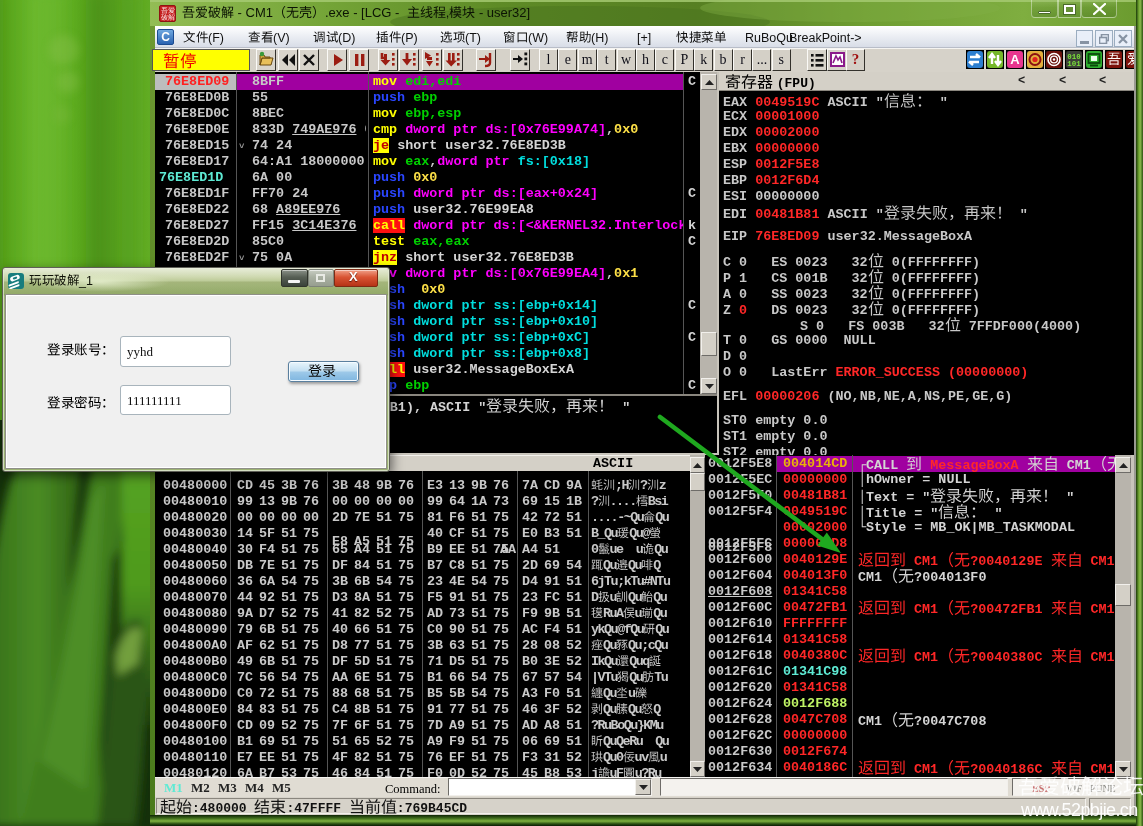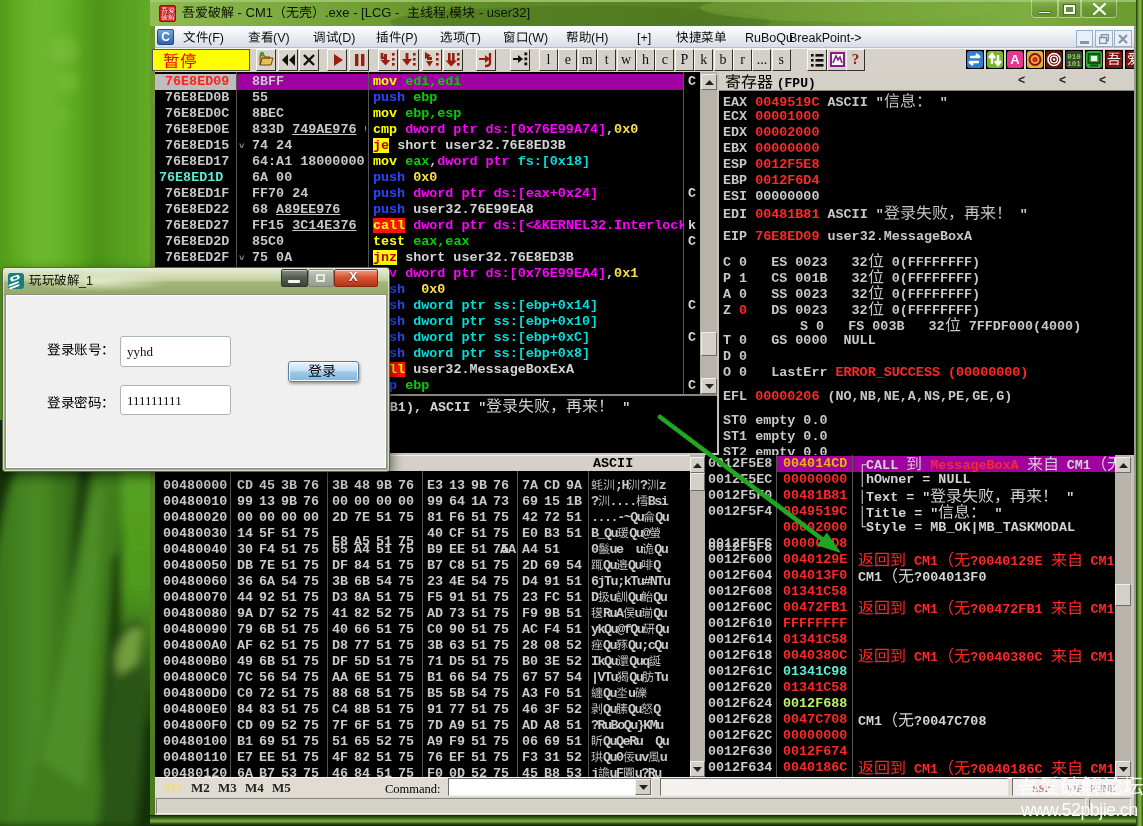--- a/index.html
+++ b/index.html
@@ -1098,21 +1098,21 @@
         </svg><svg class="cj gm">
           <use href="#u81EA"></use>
         </svg> CM1</span></div>
     <div class="a mono" style="left:708px;top:568px;white-space:pre;">0012F604</div>
     <div class="a mono" style="left:783px;top:568px;white-space:pre;color:#ff2727">004013F0</div>
     <div class="a mono" style="left:858px;top:568px;white-space:pre;width:257px;overflow:hidden;height:16px"><span class="wh">CM1<svg class="cj gm">
           <use href="#uFF08"></use>
         </svg><svg class="cj gm">
           <use href="#u65E0"></use>
         </svg>?004013F0</span></div>
-    <div class="a mono" style="left:708px;top:584px;white-space:pre;">0012F608</div>
+    <div class="a mono" style="left:708px;top:584px;white-space:pre;text-decoration:underline;">0012F608</div>
     <div class="a mono" style="left:783px;top:584px;white-space:pre;color:#ff2727">01341C58</div>
     <div class="a mono" style="left:708px;top:600px;white-space:pre;">0012F60C</div>
     <div class="a mono" style="left:783px;top:600px;white-space:pre;color:#ff2727">00472FB1</div>
     <div class="a mono" style="left:858px;top:600px;white-space:pre;width:257px;overflow:hidden;height:16px"><span class="rd"><svg class="cj gm">
           <use href="#u8FD4"></use>
         </svg><svg class="cj gm">
           <use href="#u56DE"></use>
         </svg><svg class="cj gm">
           <use href="#u5230"></use>
         </svg> CM1<svg class="cj gm">
@@ -1184,38 +1184,53 @@
     <svg class="a" style="left:1118.5px;top:462.5px" width="9" height="5">
       <path d="M4.5,0 L9,5 L0,5 Z" fill="#222"></path>
     </svg>
     <div class="a" style="left:1115px;top:761px;width:16px;height:16px;background:#d4d0c7;border:1px solid;border-color:#f2f0ec #6e6c68 #6e6c68 #f2f0ec"></div>
     <svg class="a" style="left:1118.5px;top:766.5px" width="9" height="5">
       <path d="M0,0 L9,0 L4.5,5 Z" fill="#222"></path>
     </svg>
     <div class="a" style="left:1115px;top:584px;width:16px;height:22px;background:#d4d0c7;border:1px solid;border-color:#f2f0ec #6e6c68 #6e6c68 #f2f0ec"></div>
     <div class="a" style="left:1131px;top:455px;width:5px;height:330px;background:#c8c4bb"></div>
     <div class="a" style="left:155px;top:777px;width:981px;height:20px;background:#e0dcd3;border-top:1px solid #f5f4f1"></div>
-    <div class="a" style="left:164px;top:780px;font-family:Liberation Serif,serif;font-weight:normal;font-size:13px;color:#fde047">M1</div>
+    <div class="a" style="left:164px;top:780px;font-family:Liberation Serif,serif;font-weight:bold;font-size:13px;color:#5eead4">M1</div>
     <div class="a" style="left:191px;top:780px;font-family:Liberation Serif,serif;font-weight:bold;font-size:13px;color:#222">M2</div>
     <div class="a" style="left:218px;top:780px;font-family:Liberation Serif,serif;font-weight:bold;font-size:13px;color:#222">M3</div>
     <div class="a" style="left:245px;top:780px;font-family:Liberation Serif,serif;font-weight:bold;font-size:13px;color:#222">M4</div>
     <div class="a" style="left:272px;top:780px;font-family:Liberation Serif,serif;font-weight:bold;font-size:13px;color:#222">M5</div>
     <div class="a" style="left:385px;top:782px;font-family:Liberation Serif,serif;font-size:12.5px;color:#000">Command:</div>
     <div class="a" style="left:448px;top:778px;width:204px;height:18px;background:#fff;border:1px solid;border-color:#6e6c68 #f2f0ec #f2f0ec #6e6c68"></div>
     <div class="a" style="left:635px;top:779px;width:16px;height:16px;background:#d4d0c7;border:1px solid;border-color:#f2f0ec #6e6c68 #6e6c68 #f2f0ec"></div>
     <svg class="a" style="left:639px;top:785px" width="9" height="5">
       <path d="M0,0 L9,0 L4.5,5 Z" fill="#222"></path>
     </svg>
     <div class="a" style="left:660px;top:778px;width:348px;height:18px;background:#f4f2ee;border:1px solid;border-color:#6e6c68 #f2f0ec #f2f0ec #6e6c68"></div>
     <div class="a" style="left:1012px;top:778px;width:119px;height:18px;background:#f4f2ee;border:1px solid;border-color:#6e6c68 #f2f0ec #f2f0ec #6e6c68"></div>
     <div class="a" style="left:1032px;top:783px;font-family:Liberation Serif,serif;font-size:10px;color:#c87070;font-weight:bold">ESP</div>
     <div class="a" style="left:1066px;top:783px;font-family:Liberation Serif,serif;font-size:10px;color:#8a8a86">VIF&nbsp;&nbsp;&nbsp;PUNE</div>
     <div class="a" style="left:155px;top:797px;width:981px;height:18px;background:#d6d2c9"></div>
     <div class="a" style="left:156px;top:798px;width:930px;height:16px;background:#d6d2c9;border:1px solid;border-color:#8a867e #f2f0ec #f2f0ec #8a867e"></div>
     <div class="a" style="left:1089px;top:798px;width:42px;height:16px;background:#d6d2c9;border:1px solid;border-color:#8a867e #f2f0ec #f2f0ec #8a867e"></div>
+    <div class="a" style="left:160px;top:799px;font-family:Liberation Mono,monospace;font-size:13px;font-weight:bold;color:#111;white-space:pre"><svg class="cj gm">
+        <use href="#u8D77"></use>
+      </svg><svg class="cj gm">
+        <use href="#u59CB"></use>
+      </svg>:480000 <svg class="cj gm">
+        <use href="#u7ED3"></use>
+      </svg><svg class="cj gm">
+        <use href="#u675F"></use>
+      </svg>:47FFFF <svg class="cj gm">
+        <use href="#u5F53"></use>
+      </svg><svg class="cj gm">
+        <use href="#u524D"></use>
+      </svg><svg class="cj gm">
+        <use href="#u503C"></use>
+      </svg>:769B45CD</div>
     <div class="a" style="left:150px;top:815px;width:993px;height:11px;background:linear-gradient(180deg,#0e2405,#3f6b1c 30%,#7fb23f 55%,#2c5212 80%,#0a1a04)"></div>
     <div class="a" style="left:1136px;top:0px;width:7px;height:826px;background:linear-gradient(90deg,#1c3a0a,#6fa52f 40%,#8cbb4d 60%,#2c5212)"></div>
     <div class="a" style="left:1134px;top:26px;width:2px;height:790px;background:#9a9a92"></div>
     <svg class="a" style="left:650px;top:408px" width="200" height="155" viewBox="0 0 200 155">
 <path d="M10,9 L172,131" stroke="#1fa81f" stroke-width="4.6" stroke-linecap="round"></path>
 <path d="M191,145 L167.2,137.4 L176.8,124.6 Z" fill="#1fa81f"></path>
 </svg>
     <div class="a" style="left:2px;top:267px;width:388px;height:205px;background:linear-gradient(180deg,#cdd8ac,#bcca92 9px,#a3b876 18px,#87a058 26px,#9db374 28px);border:1px solid #5f5f57;border-radius:3px;box-shadow:2px 4px 12px rgba(0,0,0,0.55),inset 0 0 0 1px rgba(255,255,255,0.55)"></div>
     <div class="a" style="left:4px;top:269px;width:384px;height:25px;background:linear-gradient(180deg,rgba(255,255,255,0.5),rgba(255,255,255,0.15) 48%,rgba(0,0,0,0.06) 52%,rgba(255,255,255,0.1));border-radius:2px 2px 0 0"></div>
     <div class="a" style="left:20px;top:270px;width:180px;height:23px;background:radial-gradient(ellipse 100px 14px at 80px 12px,rgba(240,248,220,0.75),rgba(240,248,220,0) 70%)"></div>

